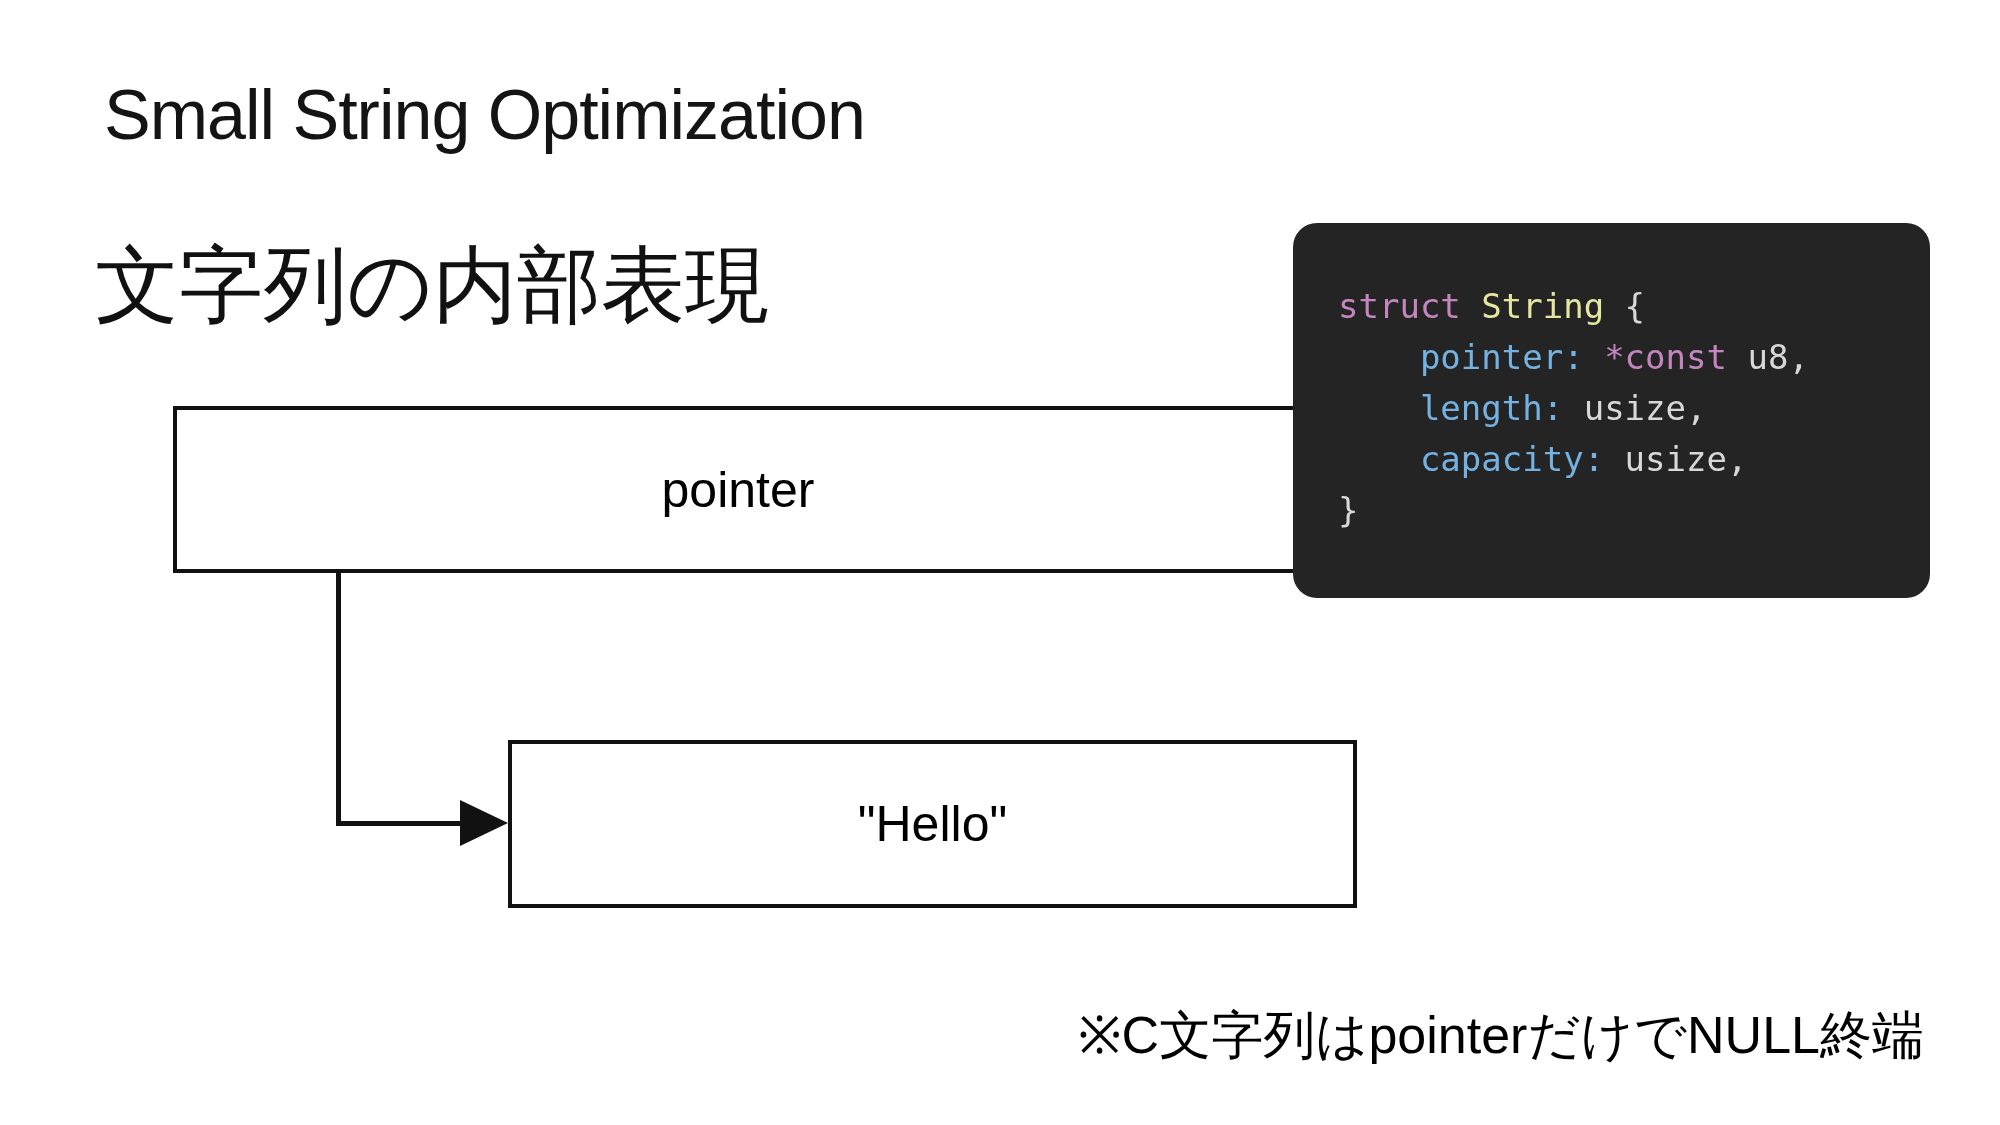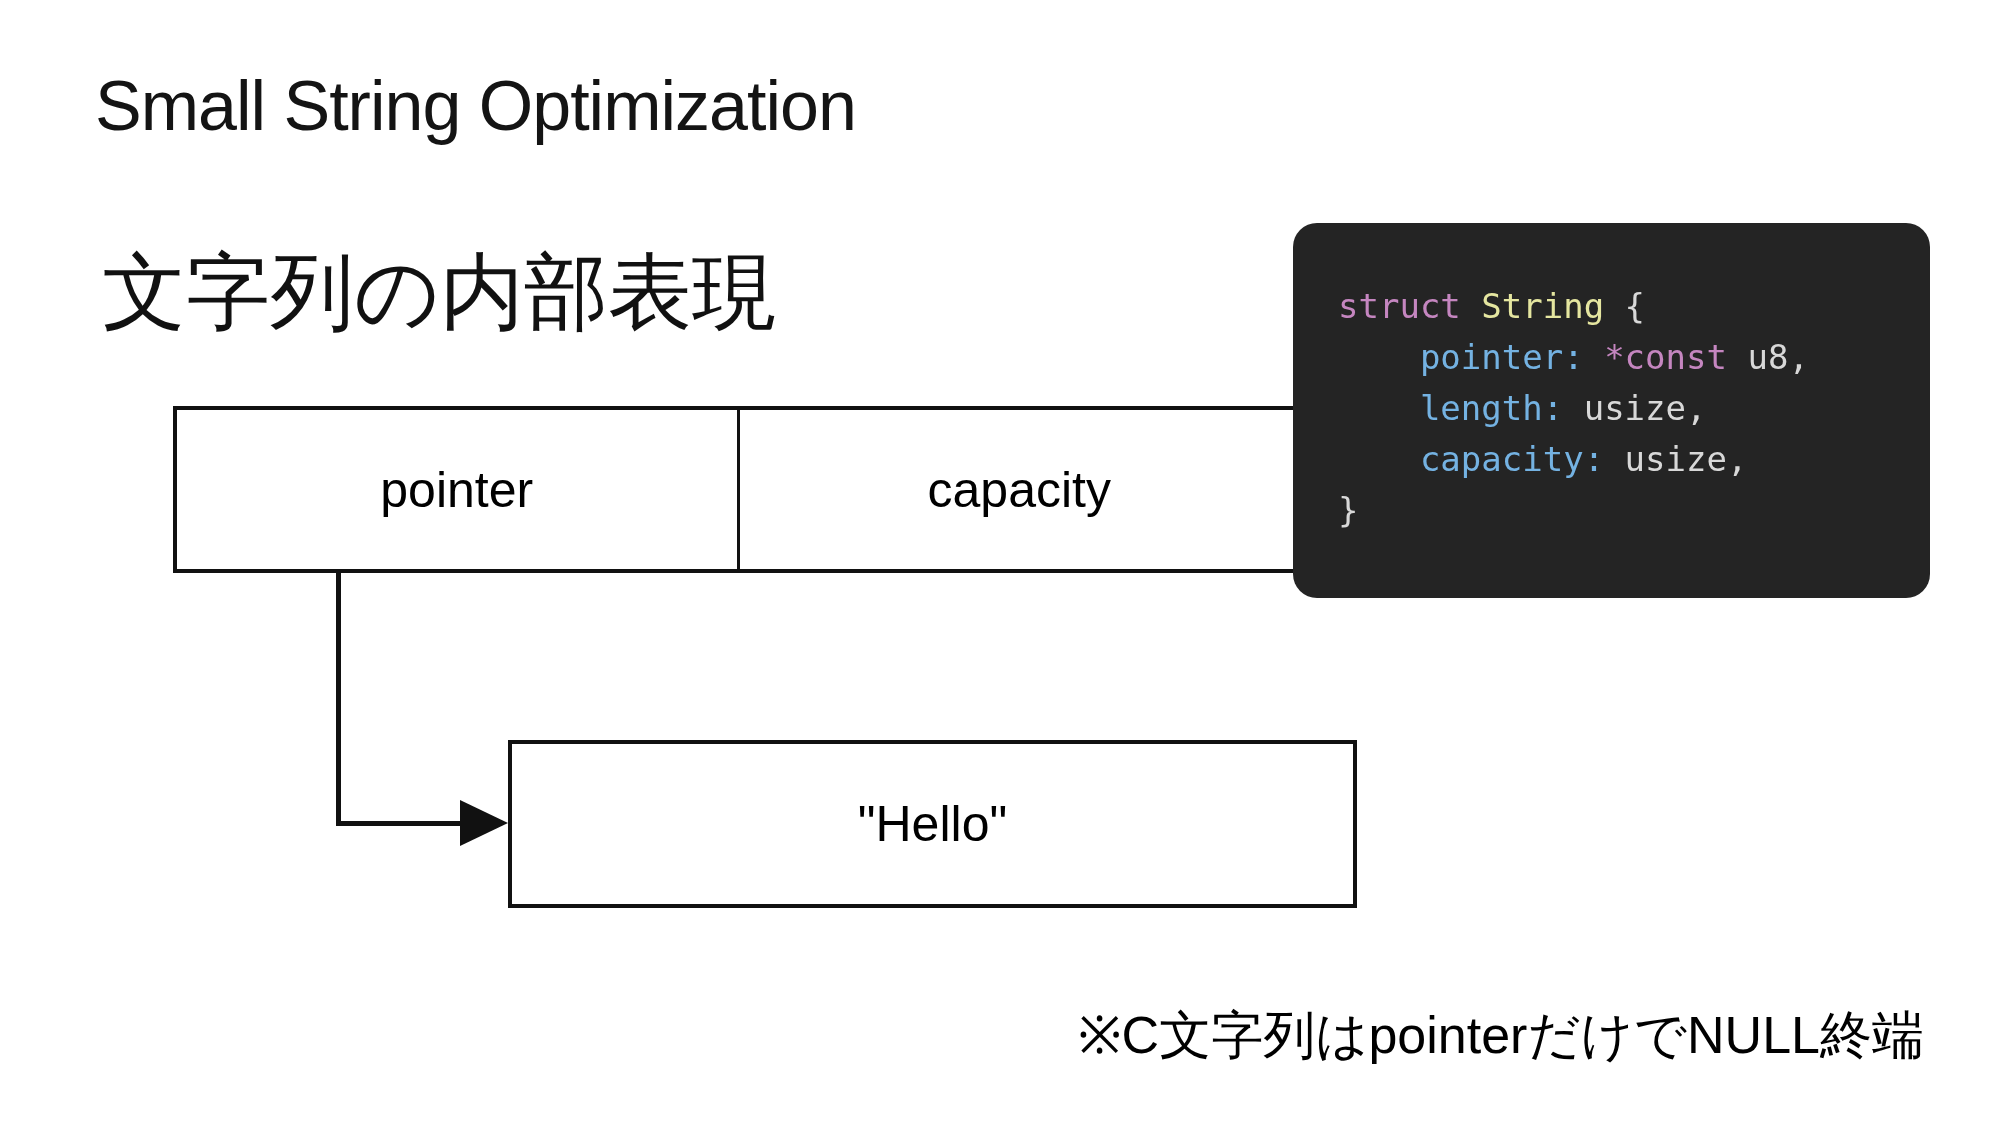--- a/index.html
+++ b/index.html
@@ -12,33 +12,33 @@
     overflow: hidden;
     font-family: "Liberation Sans", sans-serif;
     background: #ffffff;
     color: #141414;
   }
 
   .slide-title {
     position: absolute;
     left: 88px;
     top: 56px;
-    margin: 7px;
+    margin: 16px;
     font-size: 70px;
     font-weight: 500;
     letter-spacing: -1px;
     line-height: 1.25;
     color: #141414;
   }
 
   .section-heading {
     position: absolute;
     left: 86px;
     top: 224px;
-    margin: 16px;
+    margin: 9px;
     font-size: 84px;
     font-weight: 500;
     line-height: 1.25;
     color: #111111;
   }
 
   
   .struct-row {
     position: absolute;
     left: 173px;
@@ -140,23 +140,20 @@
 <div class="slide" style="background: rgb(255, 255, 255); color: rgb(20, 20, 20);">
 
   <h1 class="slide-title">Small String Optimization</h1>
 
   <h2 class="section-heading">文字列の内部表現</h2>
 
   <div class="struct-row">
     <div class="struct-cell">
       <span>pointer</span>
     </div>
-    <div class="struct-cell">
-      <span>capacity</span>
-    </div>
   </div>
 
   <div class="arrow-seg-v"></div>
   <div class="arrow-seg-h"></div>
   <div class="arrow-head"></div>
 
   <div class="heap-box">
     <span>"Hello"</span>
   </div>
 

